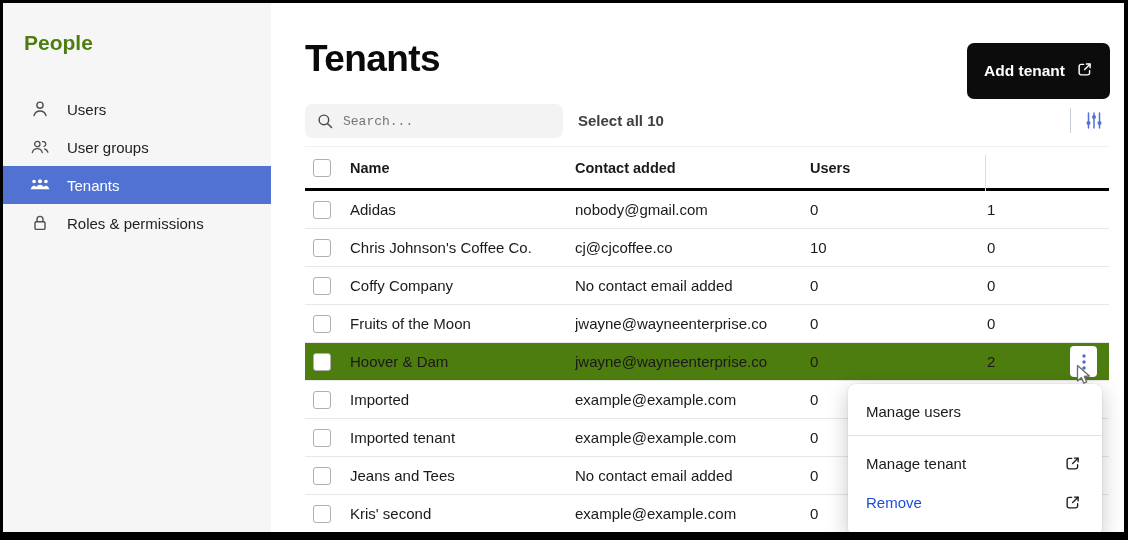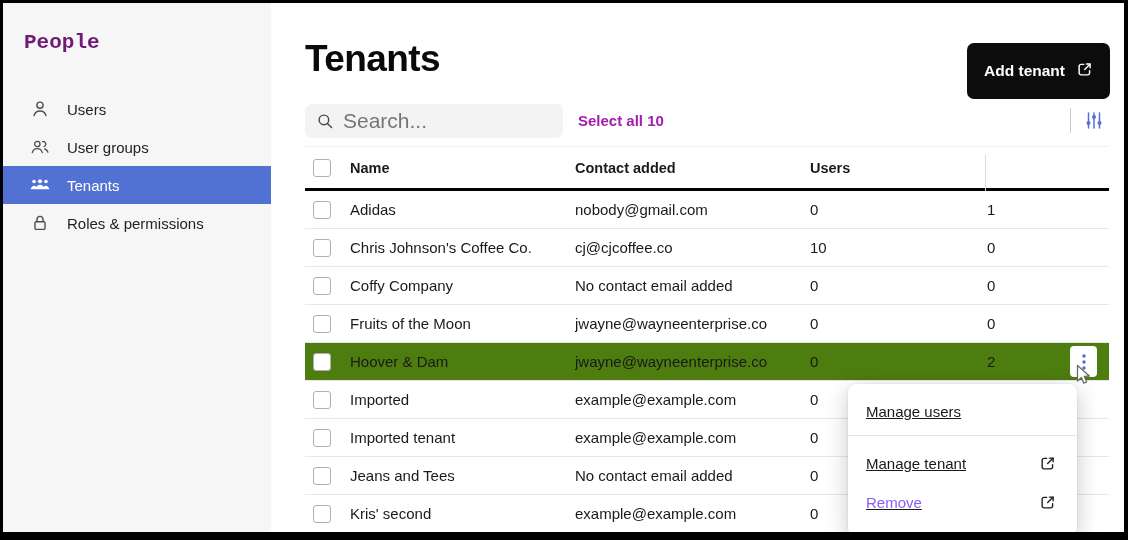--- a/index.html
+++ b/index.html
@@ -6,71 +6,71 @@
   html,body { background:#fff; }
   .frame {
     position:relative; width:1128px; height:540px;
     border:3px solid #000; border-right-width:4px; border-bottom-width:8px;
     background:#fff; overflow:hidden; display:flex;
     font-family:"Liberation Sans", sans-serif; color:#1a1a1a;
   }
 
   
   .sidebar { width:268px; flex-shrink:0; background:#f6f6f6; position:relative; }
-  .sidebar-title { position:absolute; top:28px; left:21px; font-size:21px; font-weight:700; color:#701a75;font-family:Liberation Mono, monospace; }
+  .sidebar-title { position:absolute; top:28px; left:21px; font-size:21px; font-weight:700; color:#4d7c0f; }
   .nav { position:absolute; top:87px; left:0; right:0; }
   .nav-item { height:38px; display:flex; align-items:center; padding-left:26px; gap:16px;
               font-size:15px; color:#222; cursor:pointer; }
   .nav-item .nav-icon { width:22px; height:22px; display:flex; align-items:center; justify-content:center; }
   .nav-item.selected { background:#5172d3; color:#fff; }
 
   
   .main { position:relative; flex:1; background:#fff; }
   .page-title { position:absolute; top:35px; left:34px; font-size:37px; font-weight:800;
                 letter-spacing:-0.6px; color:#0a0a0a; }
   .add-btn { position:absolute; top:40px; right:14px; height:56px; padding:0 17px;
              background:#0c0c0c; color:#fff; border:none; border-radius:7px;
              font-family:inherit; font-size:15.5px; font-weight:700;
              display:flex; align-items:center; gap:11px; cursor:pointer; }
 
   .search-box { position:absolute; top:101px; left:34px; width:258px; height:34px;
                 background:#f3f3f3; border-radius:7px; display:flex; align-items:center;
                 padding:0 11px; gap:9px; }
   .search-box input { flex:1; border:none; background:transparent; outline:none;
-                      font-family:Liberation Sans, sans-serif; font-size:21px; color:#4d7c0f; }
+                      font-family:Liberation Mono, monospace; font-size:13px; color:#4d7c0f; }
   .search-box input::placeholder { color:#757575; }
-  .select-all { position:absolute; top:109px; left:307px; font-size:15px; font-weight:700; color:#a21caf; cursor:pointer; }
+  .select-all { position:absolute; top:109px; left:307px; font-size:15px; font-weight:700; color:#404040; cursor:pointer; }
   .filter-area { position:absolute; top:105px; right:18px; display:flex; align-items:center; gap:11px; }
   .filter-divider { width:1px; height:25px; background:#c6ccd8; }
   .filter-btn { background:none; border:none; cursor:pointer; display:flex; padding:2px; }
 
   
   .table { position:absolute; top:143px; left:34px; right:15px; border-top:1px solid #f0f0f0; }
   .trow { display:grid; grid-template-columns:45px 225px 235px 177px 1fr; align-items:center; }
   .thead { height:44px; font-weight:700; font-size:14.5px; border-bottom:3px solid #000000; position:relative; }
   .col-tick { position:absolute; left:680px; top:8px; width:1px; height:36px; background:#dcdcdc; }
   .tbody .trow { height:38px; font-size:15px; border-bottom:1px solid #e7e7e7; position:relative; }
   .tbody .trow.highlighted { background:#4d7c0f; }
   .cell { overflow:hidden; white-space:nowrap; }
   .cb-cell { padding-left:8px; }
   .checkbox { display:inline-block; width:18px; height:18px; background:#fff;
               border:1px solid #b0b0b0; border-radius:3px; cursor:pointer; vertical-align:middle; }
   .kebab-btn { position:absolute; right:12px; top:3px; width:27px; height:31px; background:#fff;
                border:none; border-radius:4px; display:flex; align-items:center; justify-content:center;
                cursor:pointer; }
 
   
-  .ctx-menu { position:absolute; left:577px; top:381px; width:229px; background:#fff;
+  .ctx-menu { position:absolute; left:577px; top:381px; width:254px; background:#fff;
               border-radius:8px; padding:5px 0 14px;
-              box-shadow:0 6px 22px rgba(0,0,0,0.22), 0 0 2px rgba(0,0,0,0.12); z-index:10;text-decoration:underline; }
+              box-shadow:0 6px 22px rgba(0,0,0,0.22), 0 0 2px rgba(0,0,0,0.12); z-index:10; }
   .ctx-item { display:flex; align-items:center; justify-content:space-between;
               padding:11px 21px 11px 18px; font-size:15px; color:#1a1a1a; cursor:pointer; }
   .ctx-item.first { padding-top:14px; padding-bottom:12px; }
   .ctx-divider { height:1px; background:#e3e3e3; margin:3px 0 8px; }
-  .ctx-item.danger { color:#8b5cf6; }
+  .ctx-item.danger { color:#1d4ed8; }
   .ctx-item .ext { color:#1a1a1a; display:flex; }
 
   .cursor { position:absolute; left:801px; top:361px; z-index:12; pointer-events:none; }
 </style>
 </head>
 <body>
 
 <div class="frame">
 
   <div class="sidebar">

